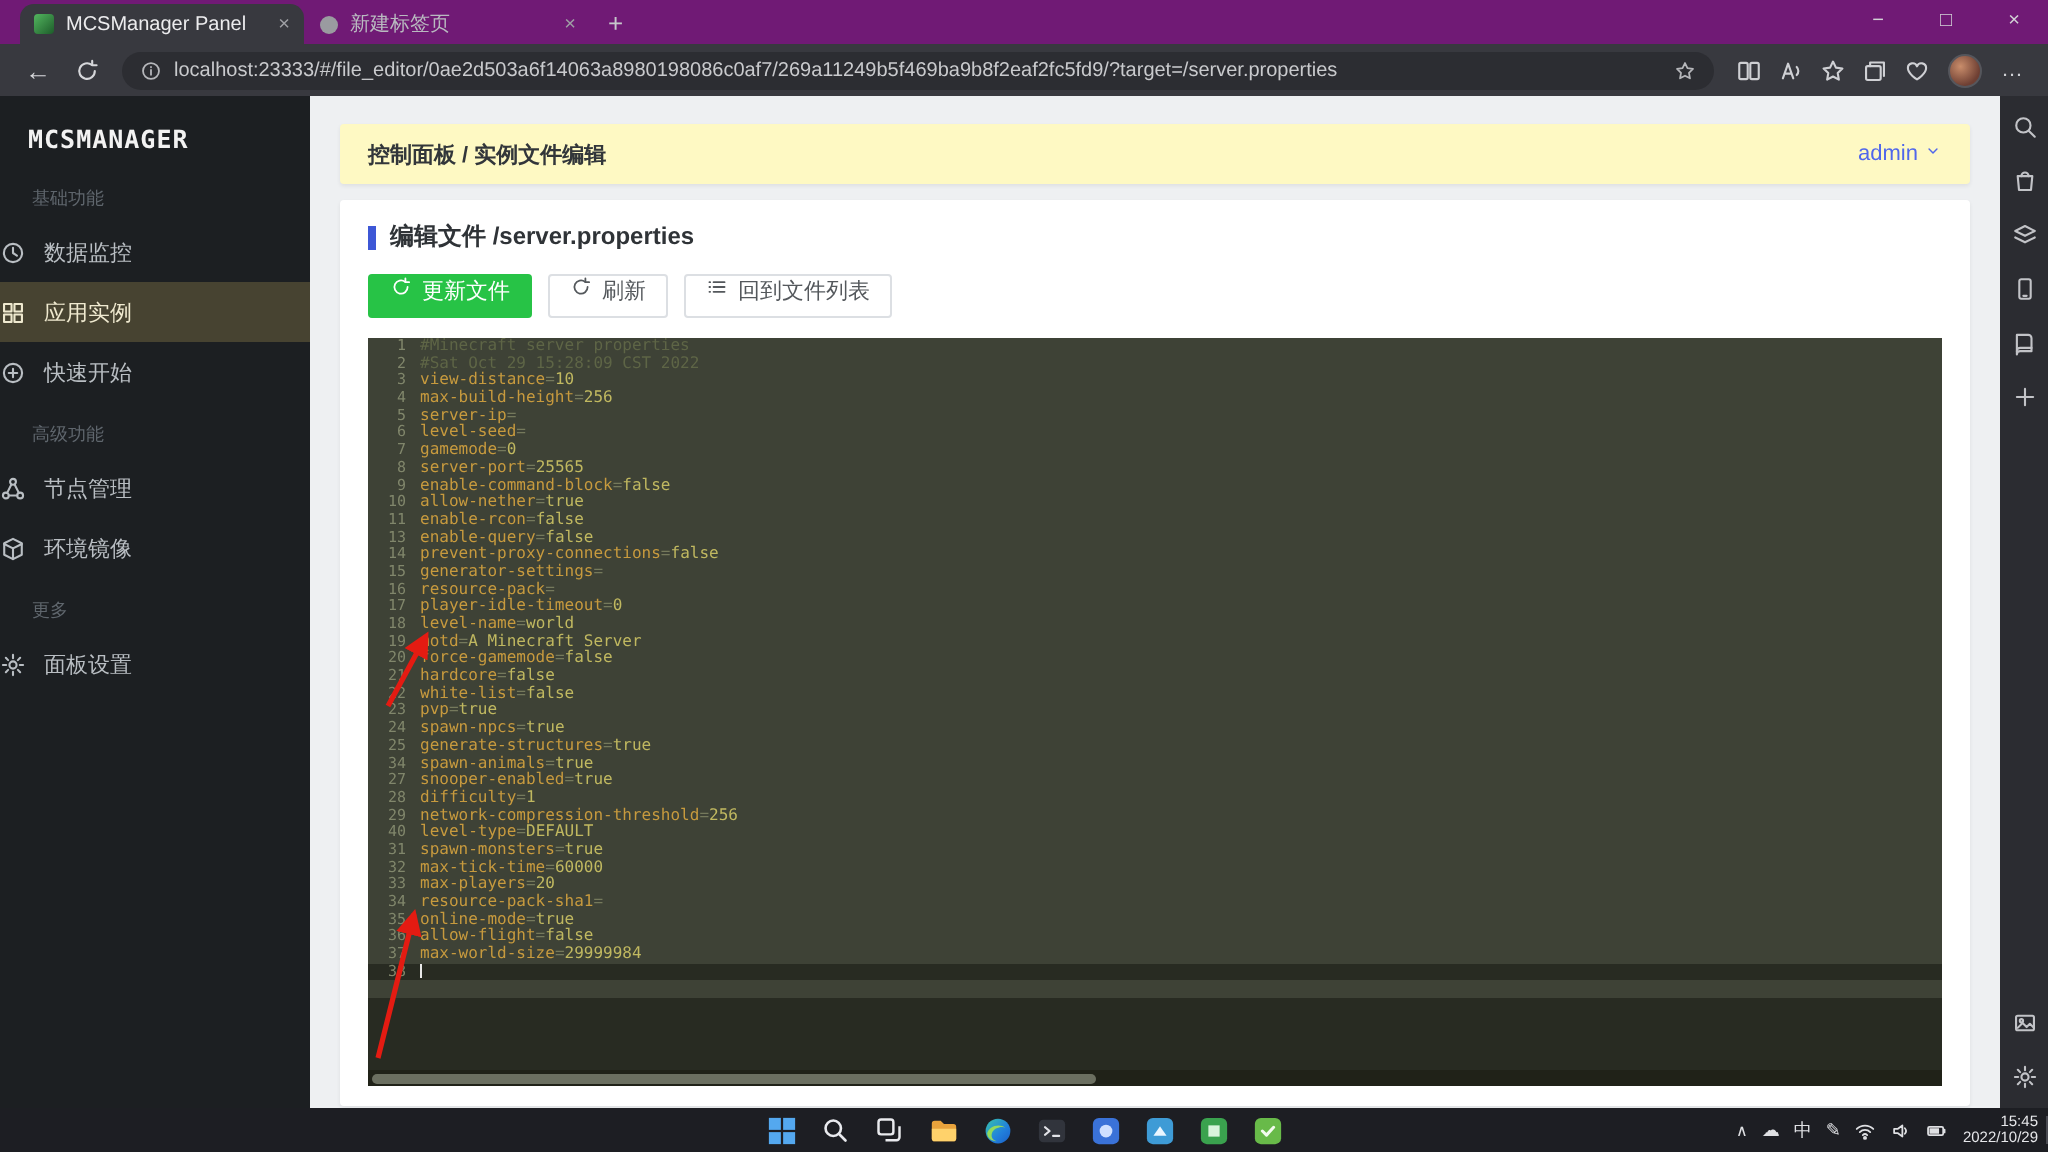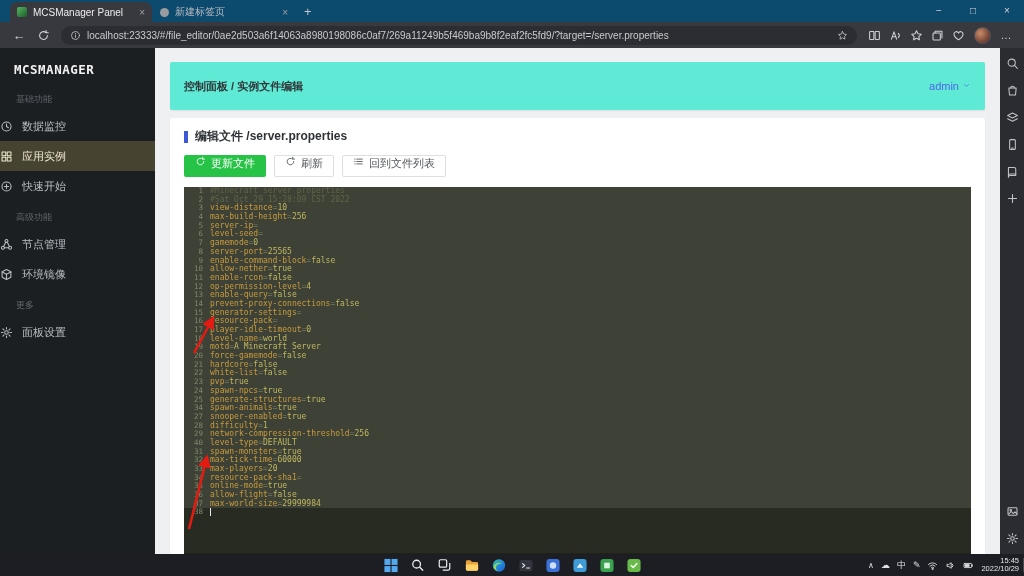--- a/index.html
+++ b/index.html
@@ -1,21 +1,21 @@
 <!DOCTYPE html>
 <html><head>
 <meta charset="utf-8">
 <style>
   * { box-sizing: border-box; margin: 0; padding: 0; }
   html,body { width:100%; height:100%; background:#0c0c0e; }
   body { font-family:"Liberation Sans","DejaVu Sans",sans-serif; }
   #screen { position:relative; width:1024px; height:576px; overflow:hidden; background:#eef0f2; }
 
   
-  #tabstrip { position:absolute; top:0; left:0; right:0; height:22px; background:#0c4a6e; display:flex; align-items:flex-end; padding-left:10px; }
+  #tabstrip { position:absolute; top:0; left:0; right:0; height:22px; background:#701a75; display:flex; align-items:flex-end; padding-left:10px; }
   #tabs { display:flex; height:100%; align-items:flex-end; }
   .tab { width:142px; height:20px; display:flex; align-items:center; gap:6px; padding:0 7px; font-size:10px; color:#b9bac0; border-radius:7px 7px 0 0; margin-right:1px; }
   .tab.active { background:#38393f; color:#ececee; }
   .tab .t { flex:1; white-space:nowrap; overflow:hidden; }
   .tab .x { color:#9fa0a5; font-size:10px; }
   .fav { width:10px; height:10px; flex:none; }
   .fav.mcs-favicon { background:linear-gradient(135deg,#53b65f,#1d5c2a); border-radius:2px; }
   .fav.blank-favicon { width:9px; height:9px; background:#9a9ba0; border-radius:50%; }
   .newtab { color:#c6c7cb; font-size:13px; margin:0 0 3px 8px; }
   #wincontrols { position:absolute; right:0; top:0; height:22px; display:flex; }
@@ -38,21 +38,21 @@
   
   #sidebar { position:absolute; left:0; top:0; bottom:0; width:155px; background:#1c1f22; color:#b9bec3; overflow:hidden; }
   .logo { font-family:"DejaVu Sans Mono",monospace; font-weight:bold; font-size:12.5px; letter-spacing:.5px; color:#f2f2f2; padding:14px 0 6px 14px; }
   .side-heading { font-size:9px; color:#5f666d; padding:10px 0 5px 16px; }
   .side-item { display:flex; align-items:center; gap:9px; height:30px; font-size:11px; }
   .side-item svg { flex:none; }
   .side-item.active { background:#474331; color:#efe9cf; }
 
   
   #content { position:absolute; left:155px; right:24px; top:0; bottom:0; background:#eef0f2; overflow:hidden; }
-  .topbar { margin:14px 15px 0; height:48px; background:#5eead4; border-radius:2px; box-shadow:0 1px 2px rgba(0,0,0,.07); display:flex; align-items:center; justify-content:space-between; padding:0 14px; }
+  .topbar { margin:14px 15px 0; height:30px; background:#fef9c3; border-radius:2px; box-shadow:0 1px 2px rgba(0,0,0,.07); display:flex; align-items:center; justify-content:space-between; padding:0 14px; }
   .crumb { font-size:11px; font-weight:bold; color:#32363a; }
   .usermenu { font-size:11px; color:#5067eb; display:flex; align-items:center; gap:3px; }
   .card { margin:8px 15px 0; background:#fff; border-radius:2px; box-shadow:0 1px 2px rgba(0,0,0,.07); padding:10px 14px; }
   .card-title { display:flex; align-items:center; gap:7px; font-size:12px; font-weight:bold; color:#2f3337; }
   .accent { width:4px; height:12px; background:#3d57d6; }
   .btnrow { display:flex; gap:8px; margin-top:10px; }
   .btn { font-size:11px; height:22px; display:inline-flex; align-items:flex-start; gap:5px; padding:0 10px; border-radius:2px; border:1px solid transparent; background:none; font-family:inherit; }
   .btn [data-icon]{ display:flex; align-items:center; }
   .btn.green { background:#27c346; color:#fff; }
   .btn.plain { background:#fff; border-color:#dcdfe3; color:#54585c; }
@@ -278,21 +278,20 @@
               <div class="cl"><span class="ln">2</span><span class="codeline"><span class="cmt">#Sat Oct 29 15:28:09 CST 2022</span></span></div>
               <div class="cl"><span class="ln">3</span><span class="codeline"><span class="k">view-distance</span><span class="eq">=</span><span class="v">10</span></span></div>
               <div class="cl"><span class="ln">4</span><span class="codeline"><span class="k">max-build-height</span><span class="eq">=</span><span class="v">256</span></span></div>
               <div class="cl"><span class="ln">5</span><span class="codeline"><span class="k">server-ip</span><span class="eq">=</span><span class="v"></span></span></div>
               <div class="cl"><span class="ln">6</span><span class="codeline"><span class="k">level-seed</span><span class="eq">=</span><span class="v"></span></span></div>
               <div class="cl"><span class="ln">7</span><span class="codeline"><span class="k">gamemode</span><span class="eq">=</span><span class="v">0</span></span></div>
               <div class="cl"><span class="ln">8</span><span class="codeline"><span class="k">server-port</span><span class="eq">=</span><span class="v">25565</span></span></div>
               <div class="cl"><span class="ln">9</span><span class="codeline"><span class="k">enable-command-block</span><span class="eq">=</span><span class="v">false</span></span></div>
               <div class="cl"><span class="ln">10</span><span class="codeline"><span class="k">allow-nether</span><span class="eq">=</span><span class="v">true</span></span></div>
               <div class="cl"><span class="ln">11</span><span class="codeline"><span class="k">enable-rcon</span><span class="eq">=</span><span class="v">false</span></span></div>
-              <div class="cl"><span class="ln">12</span><span class="codeline"><span class="k">op-permission-level</span><span class="eq">=</span><span class="v">4</span></span></div>
               <div class="cl"><span class="ln">13</span><span class="codeline"><span class="k">enable-query</span><span class="eq">=</span><span class="v">false</span></span></div>
               <div class="cl"><span class="ln">14</span><span class="codeline"><span class="k">prevent-proxy-connections</span><span class="eq">=</span><span class="v">false</span></span></div>
               <div class="cl"><span class="ln">15</span><span class="codeline"><span class="k">generator-settings</span><span class="eq">=</span><span class="v"></span></span></div>
               <div class="cl"><span class="ln">16</span><span class="codeline"><span class="k">resource-pack</span><span class="eq">=</span><span class="v"></span></span></div>
               <div class="cl"><span class="ln">17</span><span class="codeline"><span class="k">player-idle-timeout</span><span class="eq">=</span><span class="v">0</span></span></div>
               <div class="cl"><span class="ln">18</span><span class="codeline"><span class="k">level-name</span><span class="eq">=</span><span class="v">world</span></span></div>
               <div class="cl"><span class="ln">19</span><span class="codeline"><span class="k">motd</span><span class="eq">=</span><span class="v">A Minecraft Server</span></span></div>
               <div class="cl"><span class="ln">20</span><span class="codeline"><span class="k">force-gamemode</span><span class="eq">=</span><span class="v">false</span></span></div>
               <div class="cl"><span class="ln">21</span><span class="codeline"><span class="k">hardcore</span><span class="eq">=</span><span class="v">false</span></span></div>
               <div class="cl"><span class="ln">22</span><span class="codeline"><span class="k">white-list</span><span class="eq">=</span><span class="v">false</span></span></div>

